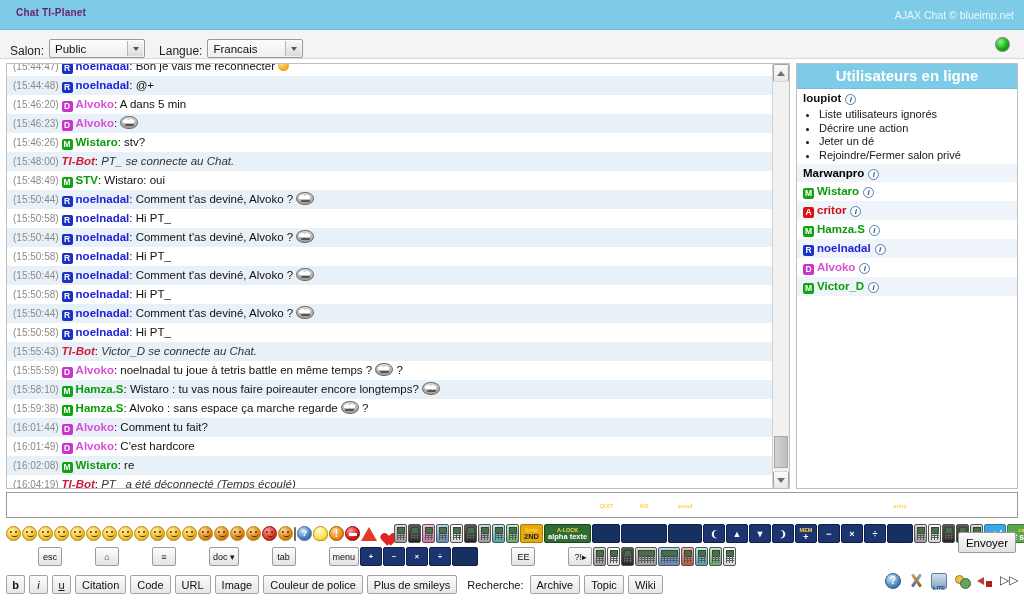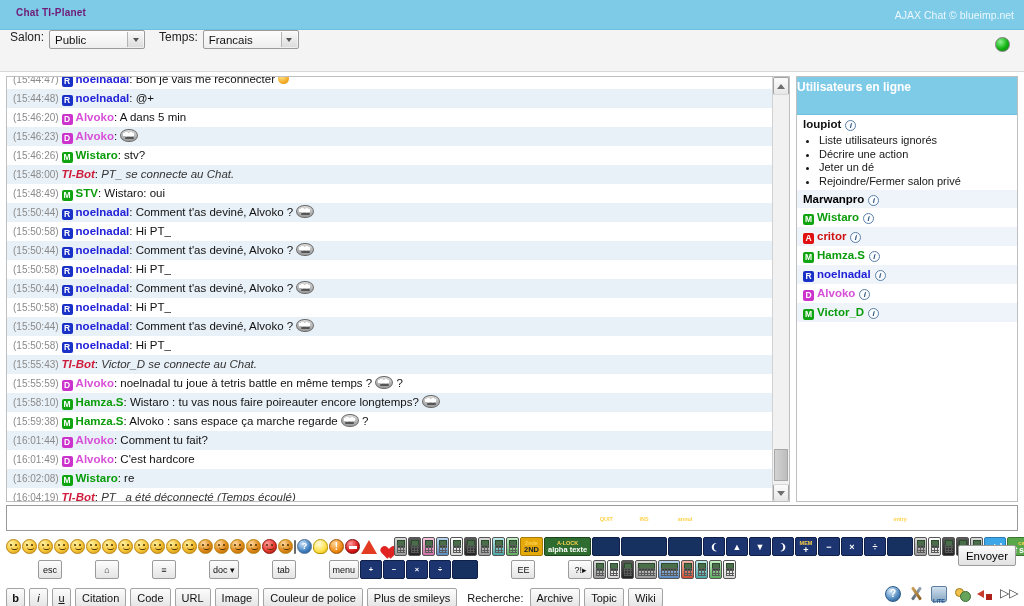--- a/index.html
+++ b/index.html
@@ -29,25 +29,25 @@
   }
   #header .credit {
     position: absolute;
     right: 10px; top: 9px;
     color: #eaf7fd;
     font-size: 10.5px;
   }
 
   
   #channelbar {
-    height: 42px;
+    height: 29px;
     background: #f4f4f4;
     border-bottom: 1px solid #d8d8d8;
     display: flex;
-    align-items: flex-start;
+    align-items: flex-end;
     padding: 0 10px;
     position: relative;
   }
   #channelbar label {
     font-size: 12px;
     color: #222;
     margin-right: 5px;
   }
   .fakeselect {
     height: 19px;
@@ -221,23 +221,23 @@
     flex: 0 0 222px;
     border: 1px solid #bfbfbf;
     background: #ffffff;
     display: flex;
     flex-direction: column;
   }
   #usershead {
     background: #7ecbe8;
     color: #ffffff;
     font-weight: bold;
-    font-size: 12px;
-    text-align: left;
-    padding: 3px 0 20px;
+    font-size: 15px;
+    text-align: center;
+    padding: 3px 0 4px;
     border-bottom: 1px solid #6fc0df;
   }
   .userrow {
     padding: 2px 6px;
     font-size: 11.5px;
     line-height: 14px;
     white-space: nowrap;
   }
   .userrow.odd  { background: #ffffff; }
   .userrow.even { background: #eef4fa; }
@@ -543,21 +543,21 @@
 </div>
 
 <div id="channelbar">
   <label>Salon:</label>
   <div class="fakeselect">
     <span>Public</span>
     <span class="arrowbox">
         <i></i>
       </span>
   </div>
-  <label>Temps:</label>
+  <label>Langue:</label>
   <div class="fakeselect">
     <span>Francais</span>
     <span class="arrowbox">
         <i></i>
       </span>
   </div>
   <div id="statuslight"></div>
 </div>
 
 <div id="main">

